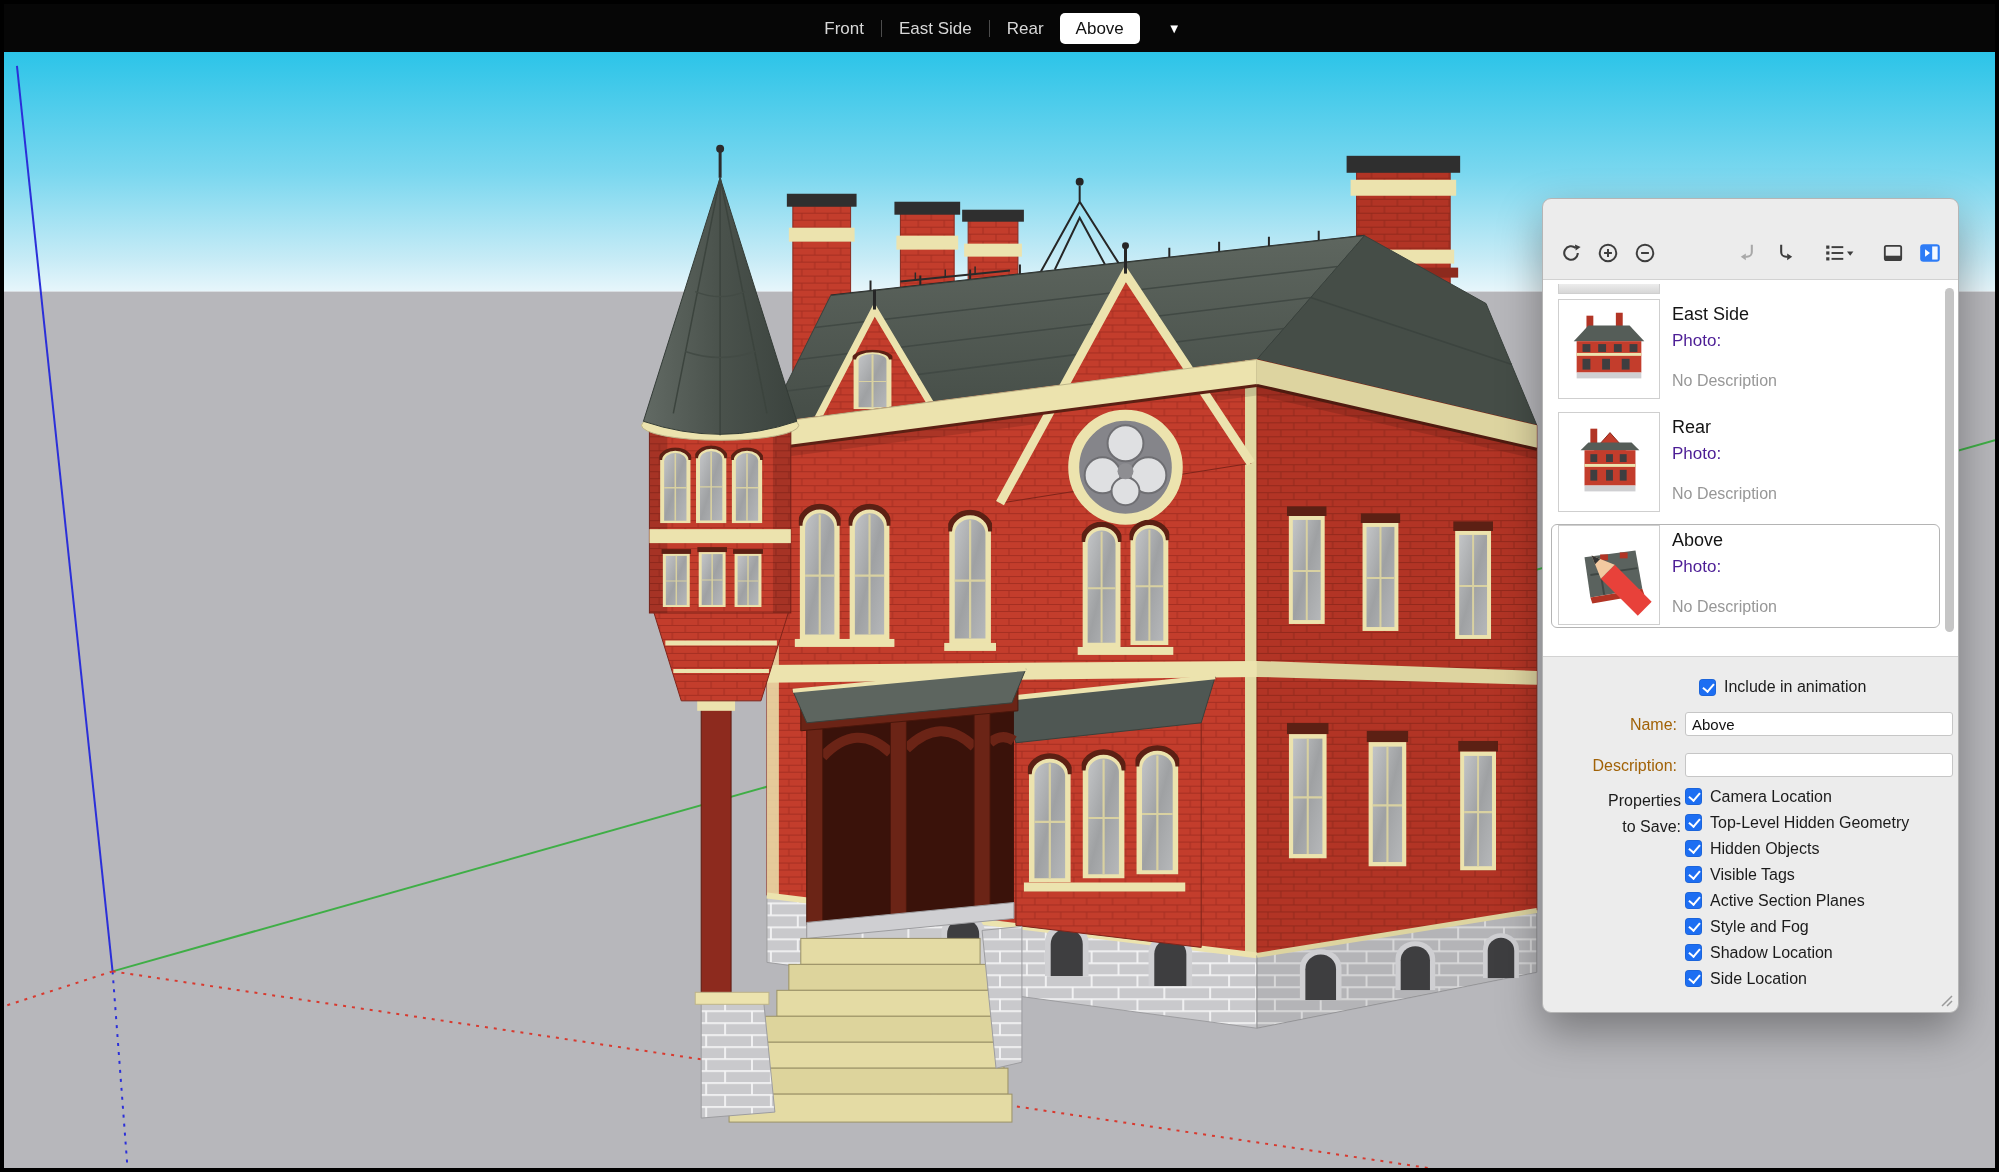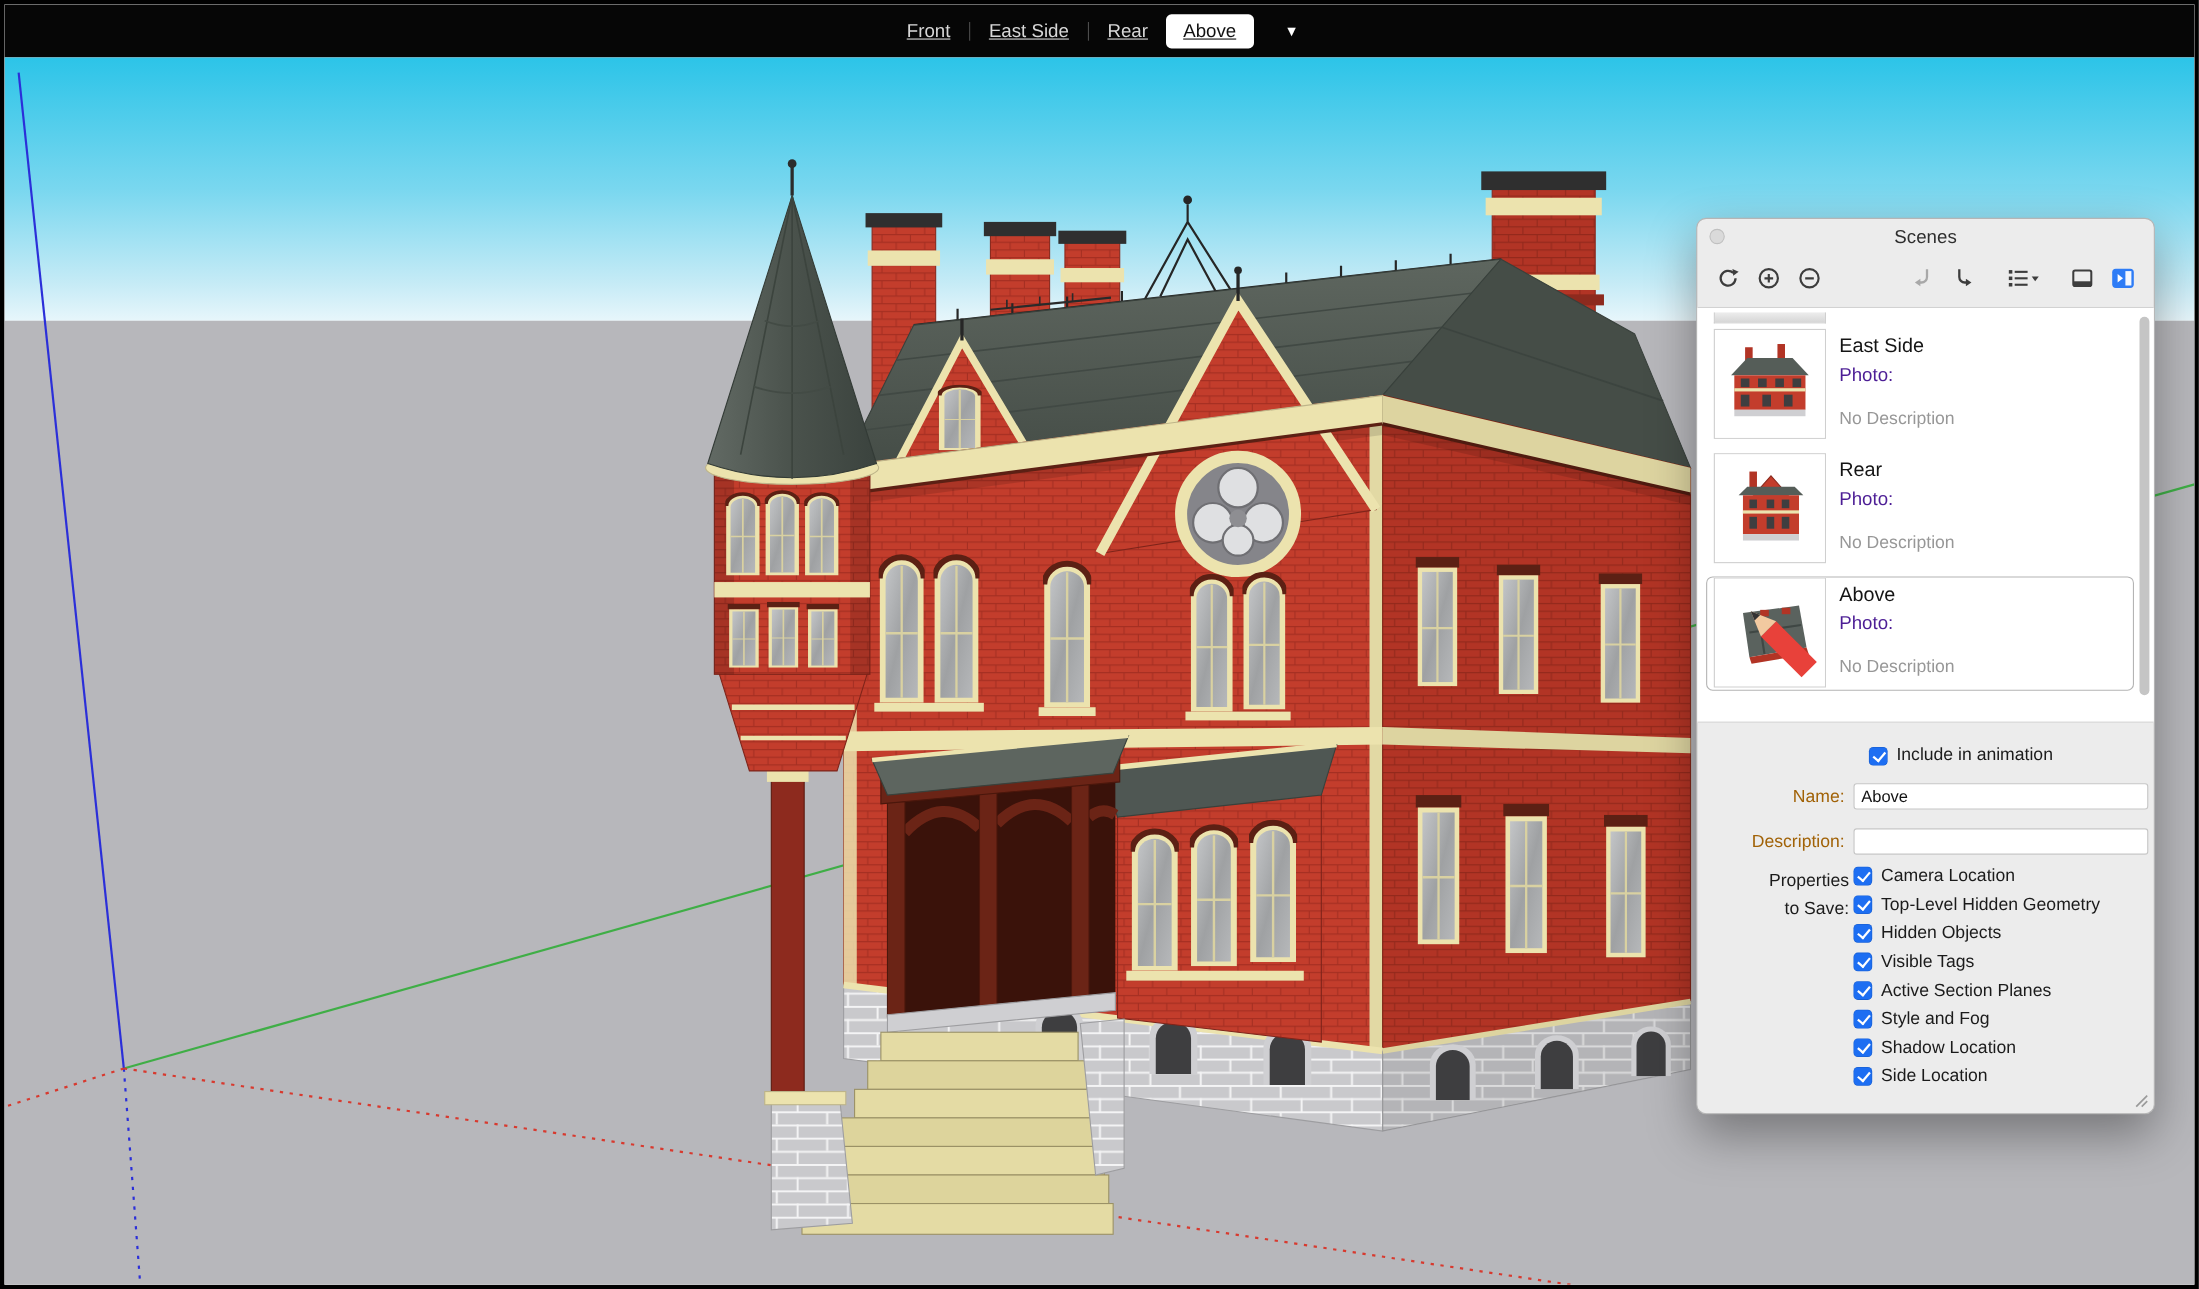--- a/index.html
+++ b/index.html
@@ -4,21 +4,21 @@
 <style>
   html,body{margin:0;padding:0;background:#2a2a2a;}
   .app{position:relative;width:1999px;height:1172px;background:#fff;overflow:hidden;
        border:4px solid #000;box-sizing:border-box;
        font-family:"Liberation Sans",sans-serif;-webkit-font-smoothing:antialiased;}
   
   .topbar{position:absolute;top:0;left:0;right:0;height:48px;background:#060606;
           display:flex;align-items:center;justify-content:center;z-index:5;}
   .tabs{display:flex;align-items:center;}
   .tab{background:none;border:none;cursor:pointer;color:#d8d8d8;font-size:17px;
-       font-family:inherit;padding:7px 16px;line-height:1;text-decoration:underline;}
+       font-family:inherit;padding:7px 16px;line-height:1;}
   .tab.active{background:#fff;color:#101010;border-radius:5px;}
   .tab-sep{width:1px;height:17px;background:#4c4c4c;margin:0 1px;}
   .tab-overflow{background:none;border:none;cursor:pointer;color:#fff;font-size:13px;
                 margin-left:18px;padding:6px 10px;font-family:inherit;}
   
   .viewport{position:absolute;top:48px;left:0;right:0;bottom:0;}
   .viewport svg.scene{width:100%;height:100%;display:block;}
   
   .panel{position:absolute;left:1538px;top:146px;width:417px;height:815px;
          background:#ececec;border:1px solid #b5b5b5;border-radius:9px;
@@ -325,24 +325,20 @@
           <rect x="740" y="1018" width="268" height="26" fill="#ddd49c"></rect>
           <rect x="728" y="1044" width="284" height="28" fill="#e4dba4"></rect>
           <polygon points="700,952 762,944 774,1062 700,1068" fill="url(#stoneP)" stroke="#9d9da0"></polygon>
           <rect x="694" y="942" width="74" height="12" fill="#ece3ae" stroke="#bdb489"></rect>
           <polygon points="982,880 1022,876 1022,1012 996,1018" fill="url(#stoneP)" stroke="#9d9da0"></polygon>
         </g>
       </g>
     </svg>
 
     <div class="panel">
-      <div class="panel-titlebar">
-        <span class="panel-close"></span>
-        <div class="panel-title">Scenes</div>
-      </div>
 
       <div class="panel-toolbar">
         <button class="tbtn">
           <svg width="24" height="24" viewBox="0 0 22 22">
             <path d="M17.2 11a6.2 6.2 0 1 1-1.9-4.5" fill="none" stroke="#3d3d3d" stroke-width="1.9"></path>
             <polygon points="14.6,3.2 15.3,8.8 19.8,5.6" fill="#3d3d3d"></polygon>
           </svg>
         </button>
         <button class="tbtn">
           <svg width="24" height="24" viewBox="0 0 22 22">

